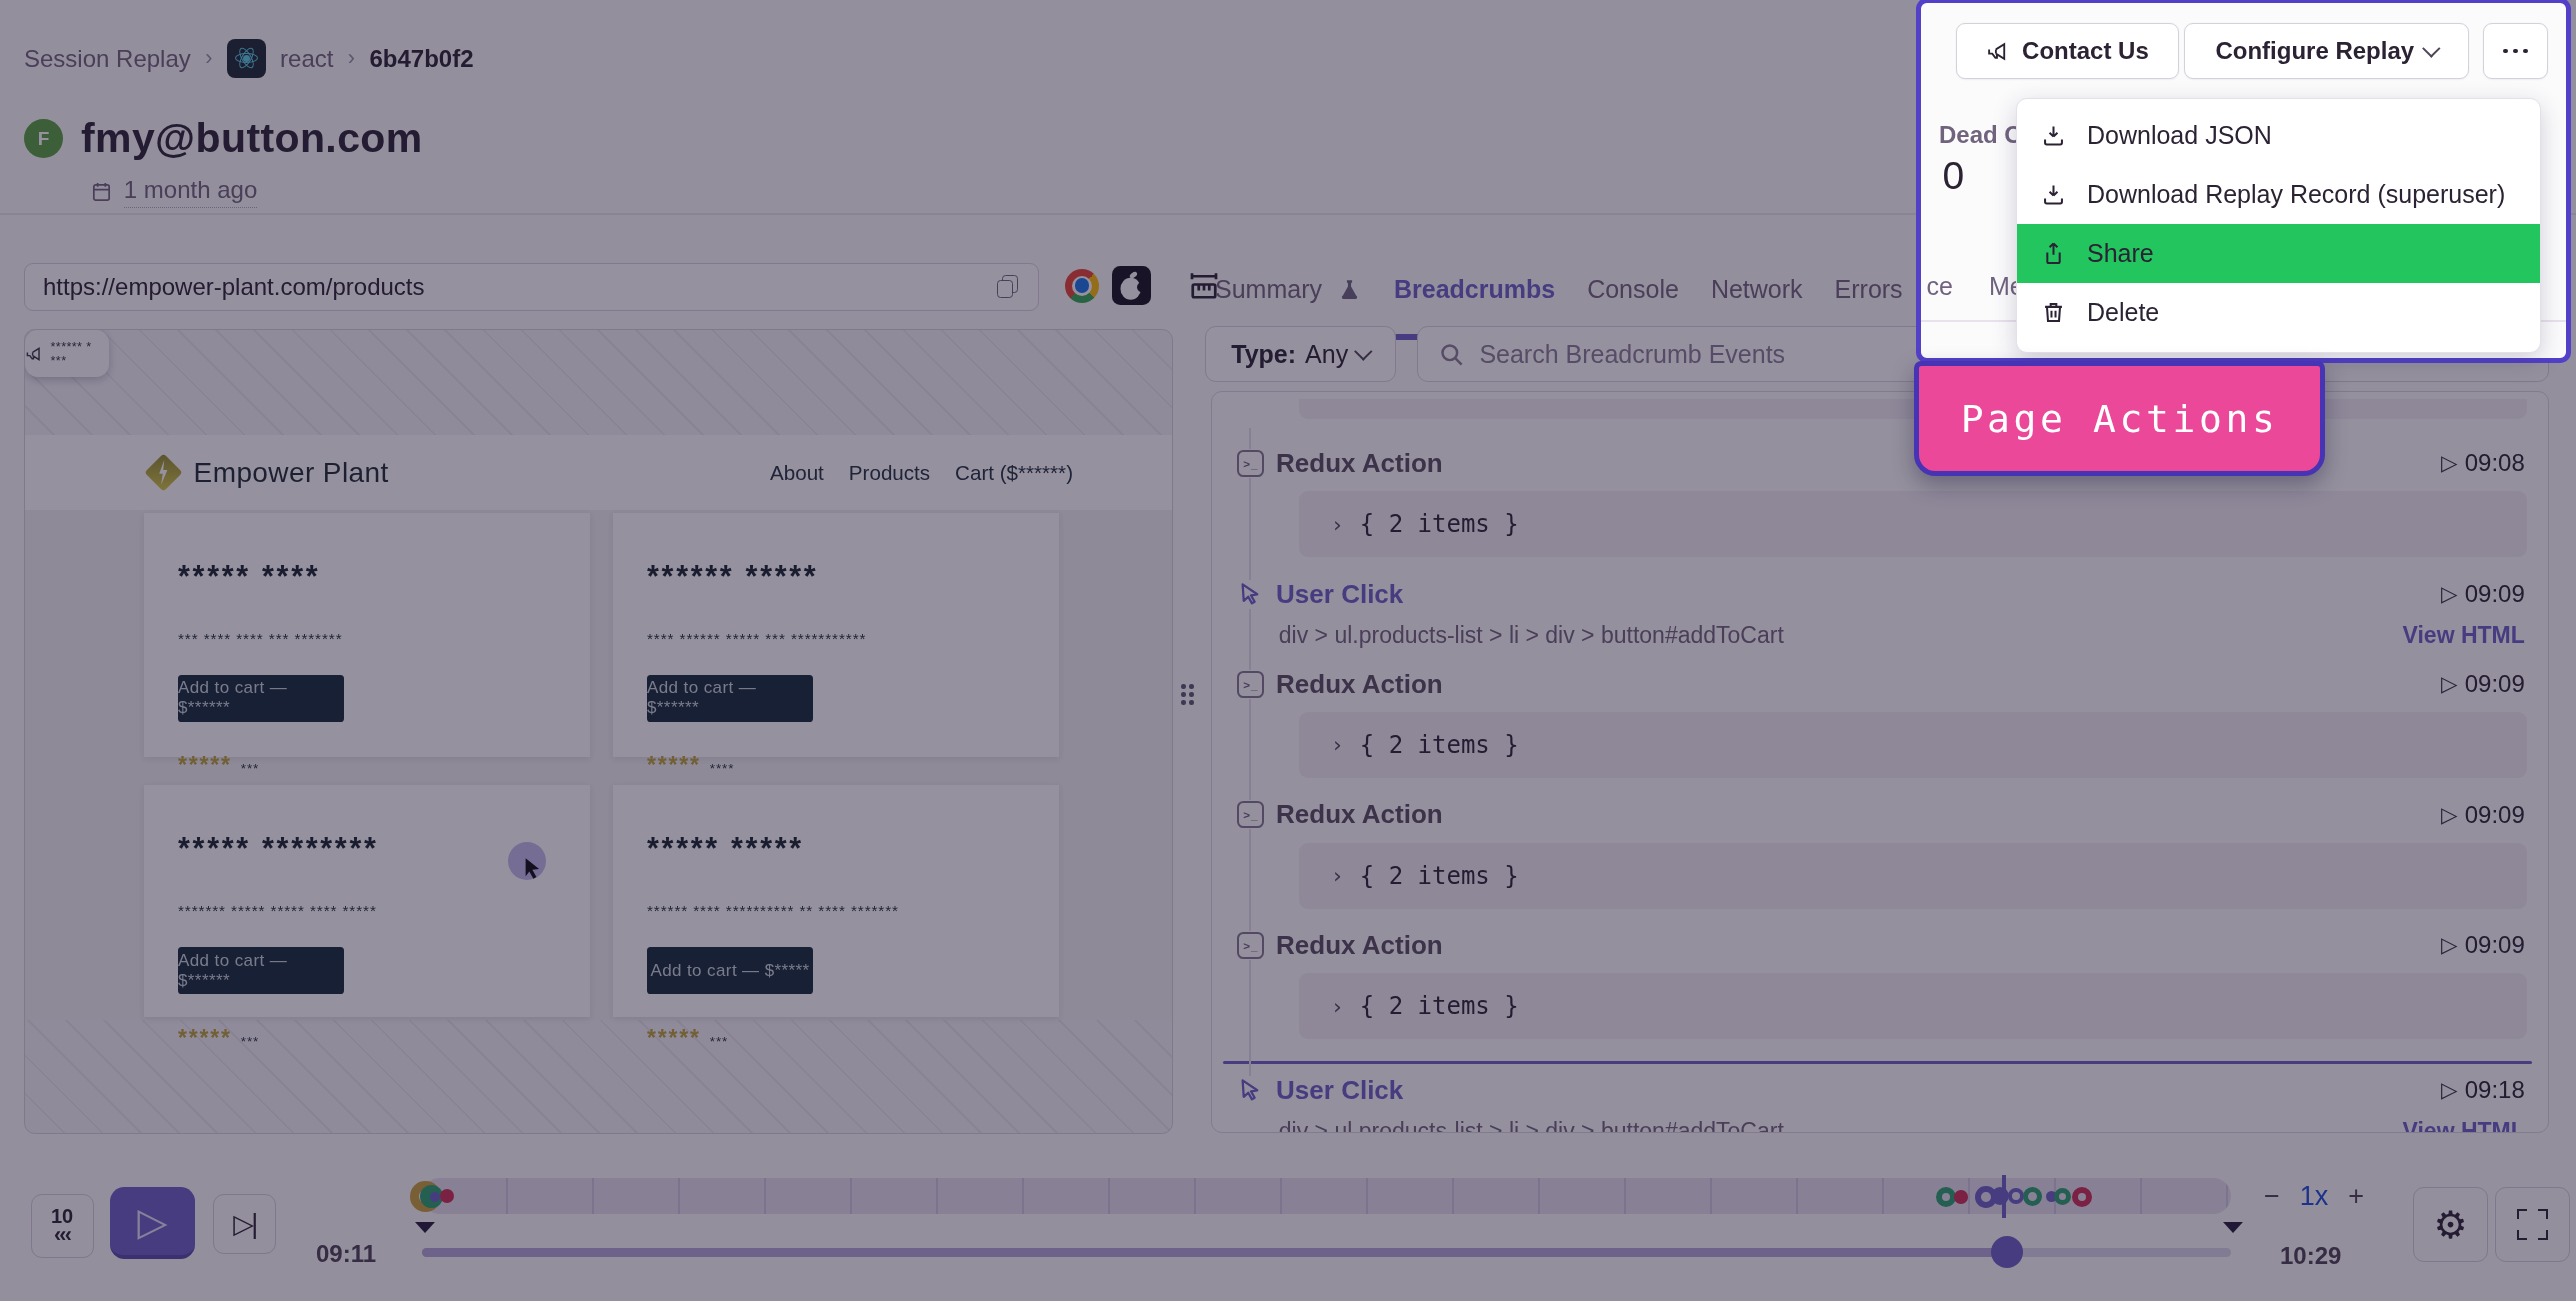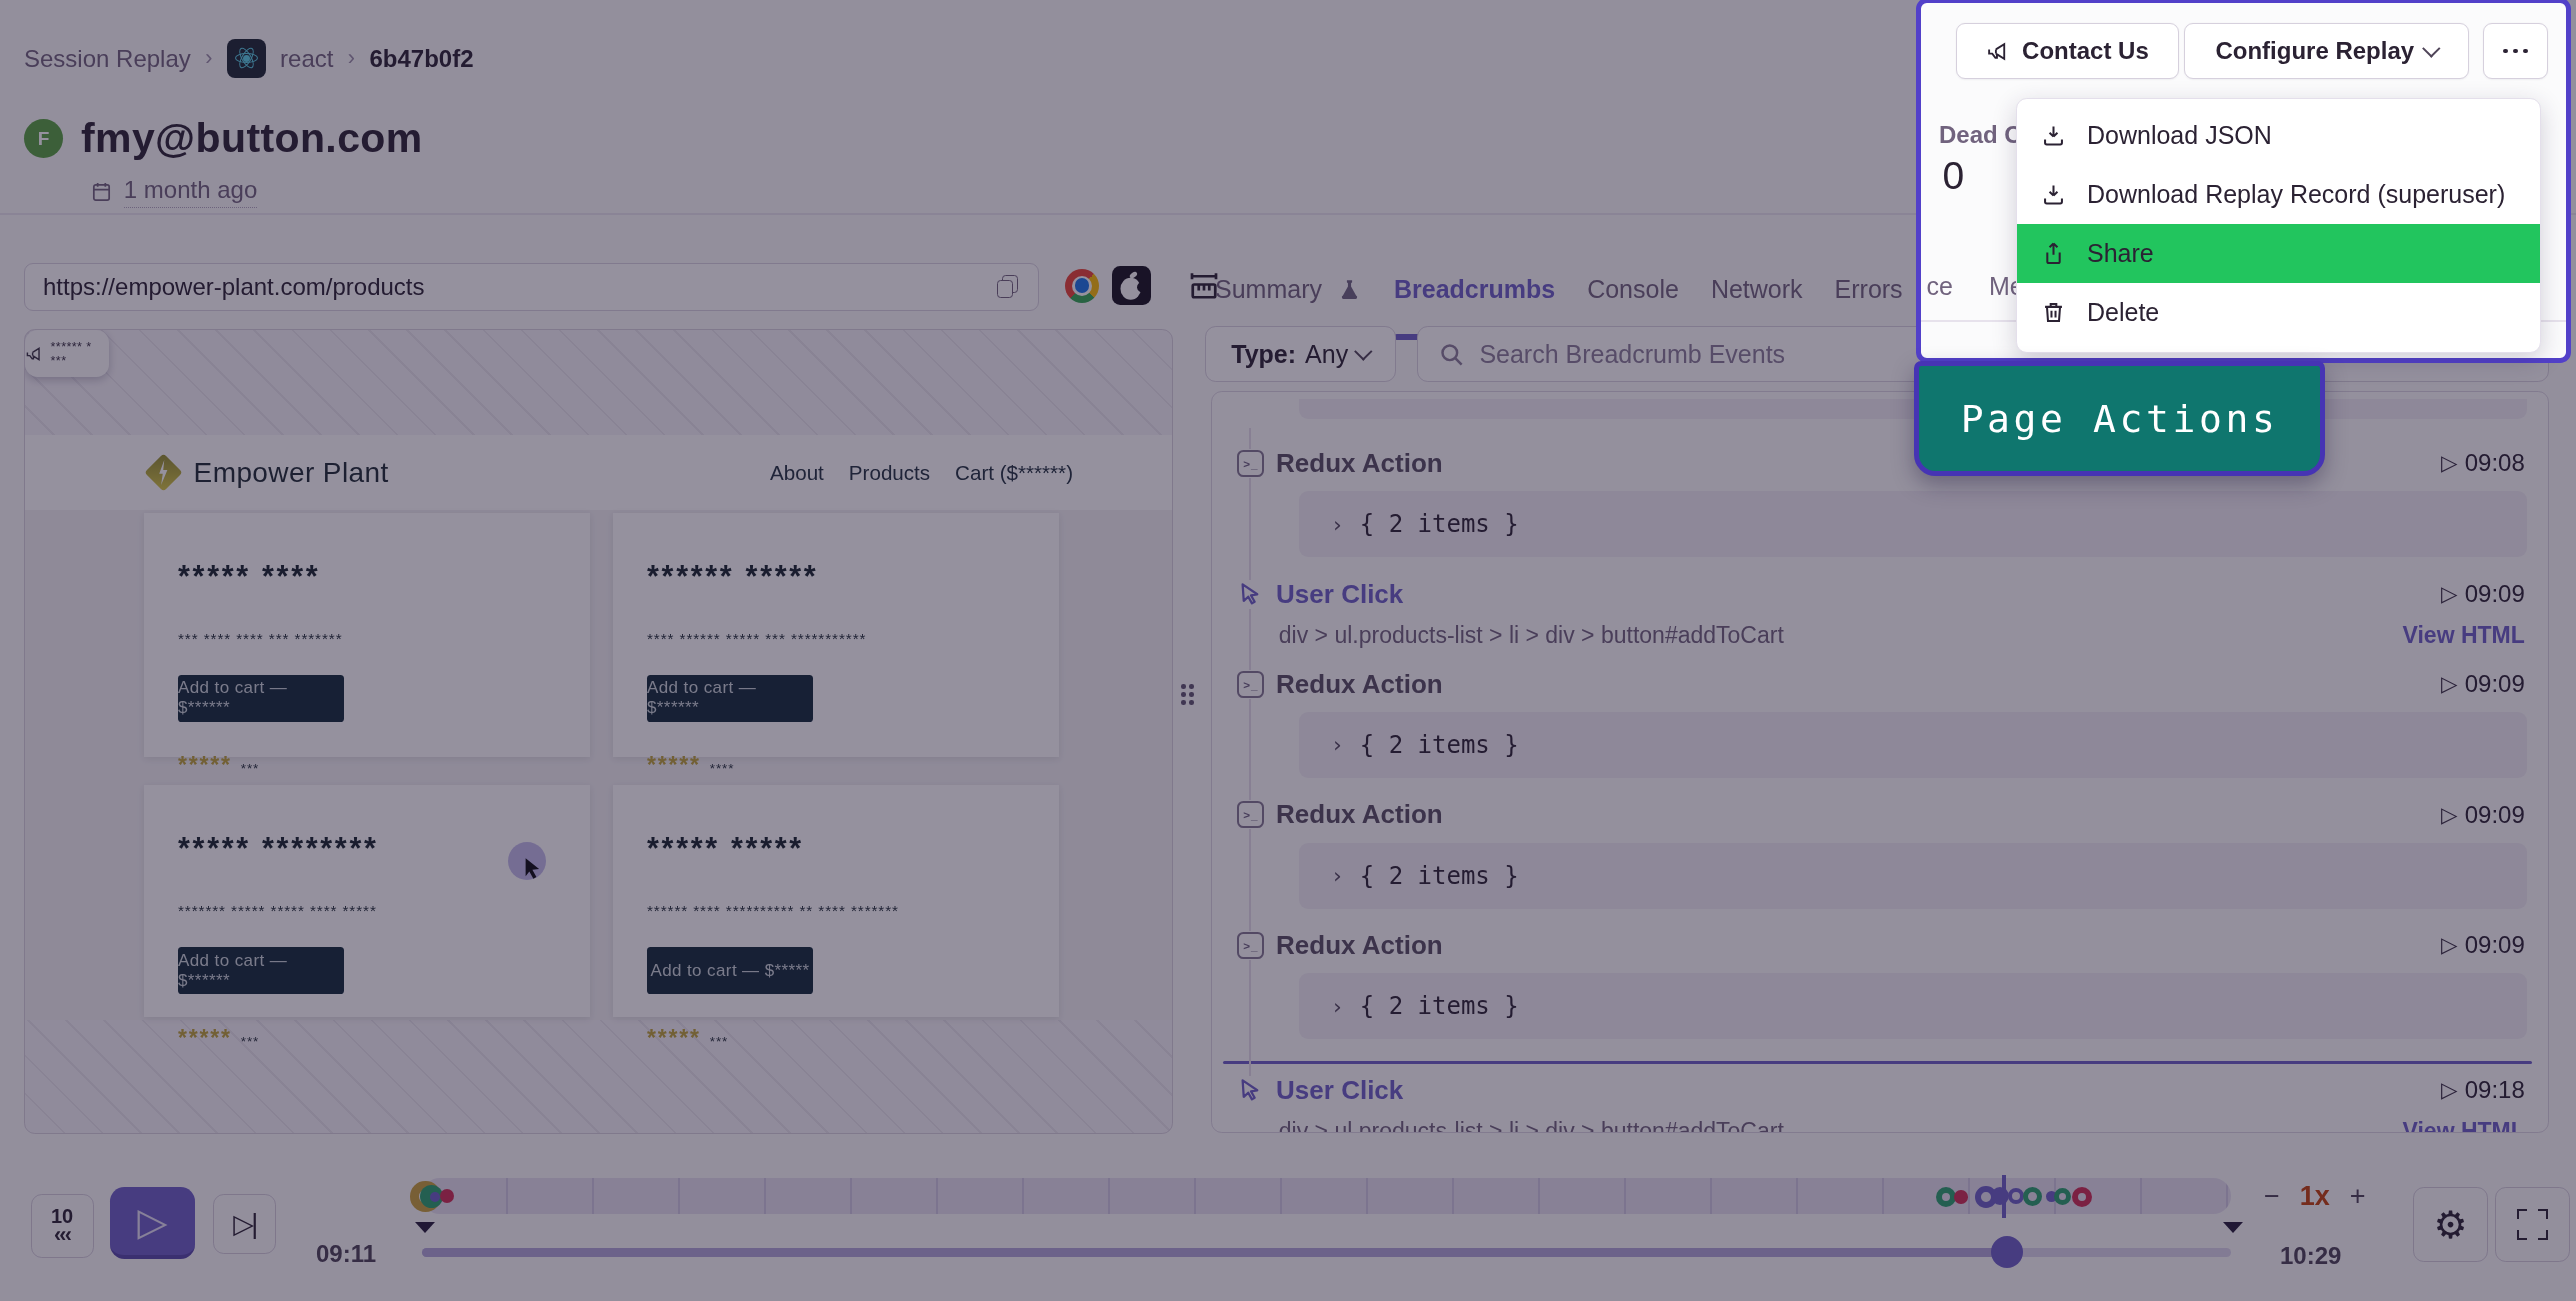--- a/index.html
+++ b/index.html
@@ -104,21 +104,21 @@
   .tot-time{position:absolute;left:2280px;top:1242px;font-size:24px;font-weight:600;color:#4c4257}
   .evt-track{position:absolute;left:422px;top:1178px;width:1809px;height:36px;border-radius:18px;background:#e6e1f0;
     background-image:repeating-linear-gradient(90deg,transparent 0 84px,#d0c8e2 84px 86px)}
   .tl-dot{position:absolute;border-radius:50%}
   .tl-line{position:absolute;left:2002px;top:1175px;width:3.6px;height:43px;background:#6C5FC7}
   .tl-marker{position:absolute;width:0;height:0;border-left:10px solid transparent;border-right:10px solid transparent;border-top:11.7px solid #241c39}
   .progress{position:absolute;left:422px;top:1248px;width:1809px;height:9px;border-radius:4.5px;background:#dbd5ec}
   .progress .fill{position:absolute;left:0;top:0;height:9px;border-radius:4.5px;background:#b1a7da;width:1584px}
   .progress .handle{position:absolute;left:1569px;top:-11.7px;width:32px;height:32px;border-radius:50%;background:#6C5FC7}
   .speed{position:absolute;left:2264px;top:1181px;display:flex;align-items:center;gap:20px;font-size:27px;color:#4c4257}
-  .speed .v{font-weight:700;color:#c2410c}
+  .speed .v{font-weight:400;color:#1d4ed8}
   .btn-gear{left:2413px;top:1187px;width:75px;height:75px;font-size:38px}
   .btn-fs{left:2495px;top:1187px;width:75px;height:75px}
   .fs-ico{position:relative;width:30.5px;height:30.5px}
   .fs-ico i{position:absolute;width:10px;height:10px;border:2.7px solid #2b2233}
   .fs-ico i:nth-child(1){left:0;top:0;border-right:none;border-bottom:none}
   .fs-ico i:nth-child(2){right:0;top:0;border-left:none;border-bottom:none}
   .fs-ico i:nth-child(3){left:0;bottom:0;border-right:none;border-top:none}
   .fs-ico i:nth-child(4){right:0;bottom:0;border-left:none;border-top:none}
 
   
@@ -128,21 +128,21 @@
   .dots3{display:flex;gap:5.4px}
   .dots3 i{width:4.5px;height:4.5px;border-radius:50%;background:#2b2233}
   .hl-dead-label{position:absolute;left:18px;top:118px;font-size:24px;font-weight:600;color:#71637e}
   .hl-dead-value{position:absolute;left:21.5px;top:151px;font-size:39px;font-weight:400;color:#2b2233}
   .hl-frag{position:absolute;top:269px;font-size:25px;color:#71637e}
   .hl-divider{position:absolute;left:0;top:317px;width:100%;height:1.8px;background:#e7e2ec}
   .menu{position:absolute;left:95px;top:95px;width:525px;height:255px;background:#fff;border:1.8px solid #e4dfeb;border-radius:10.8px;box-shadow:0 7.2px 25px rgba(40,30,70,.20);padding:7.2px 0;z-index:55}
   .menu-row{height:59px;display:flex;align-items:center;gap:20px;padding:0 23px;font-size:25px;color:#2b2233}
   .menu-row.hover{background:#22c55e}
   .menu-row svg{flex:none;color:#2b2233}
-  .tour-tip{position:absolute;left:1914px;top:361px;width:411px;height:115px;background:#0f766e;border:5.4px solid #4634b4;border-radius:7.2px 7.2px 21.5px 21.5px;display:flex;align-items:center;justify-content:center;z-index:60;box-shadow:0 9px 21.5px rgba(30,20,60,.35)}
+  .tour-tip{position:absolute;left:1914px;top:361px;width:411px;height:115px;background:#ec4899;border:5.4px solid #4634b4;border-radius:7.2px 7.2px 21.5px 21.5px;display:flex;align-items:center;justify-content:center;z-index:60;box-shadow:0 9px 21.5px rgba(30,20,60,.35)}
   .tour-tip span{font-family:"DejaVu Sans Mono","Liberation Mono",monospace;font-size:38px;color:#fff;letter-spacing:3.6px}
 
   svg{display:block}
 </style>
 </head>
 <body>
 
 <div id="app">
 
   <div class="crumbs">

